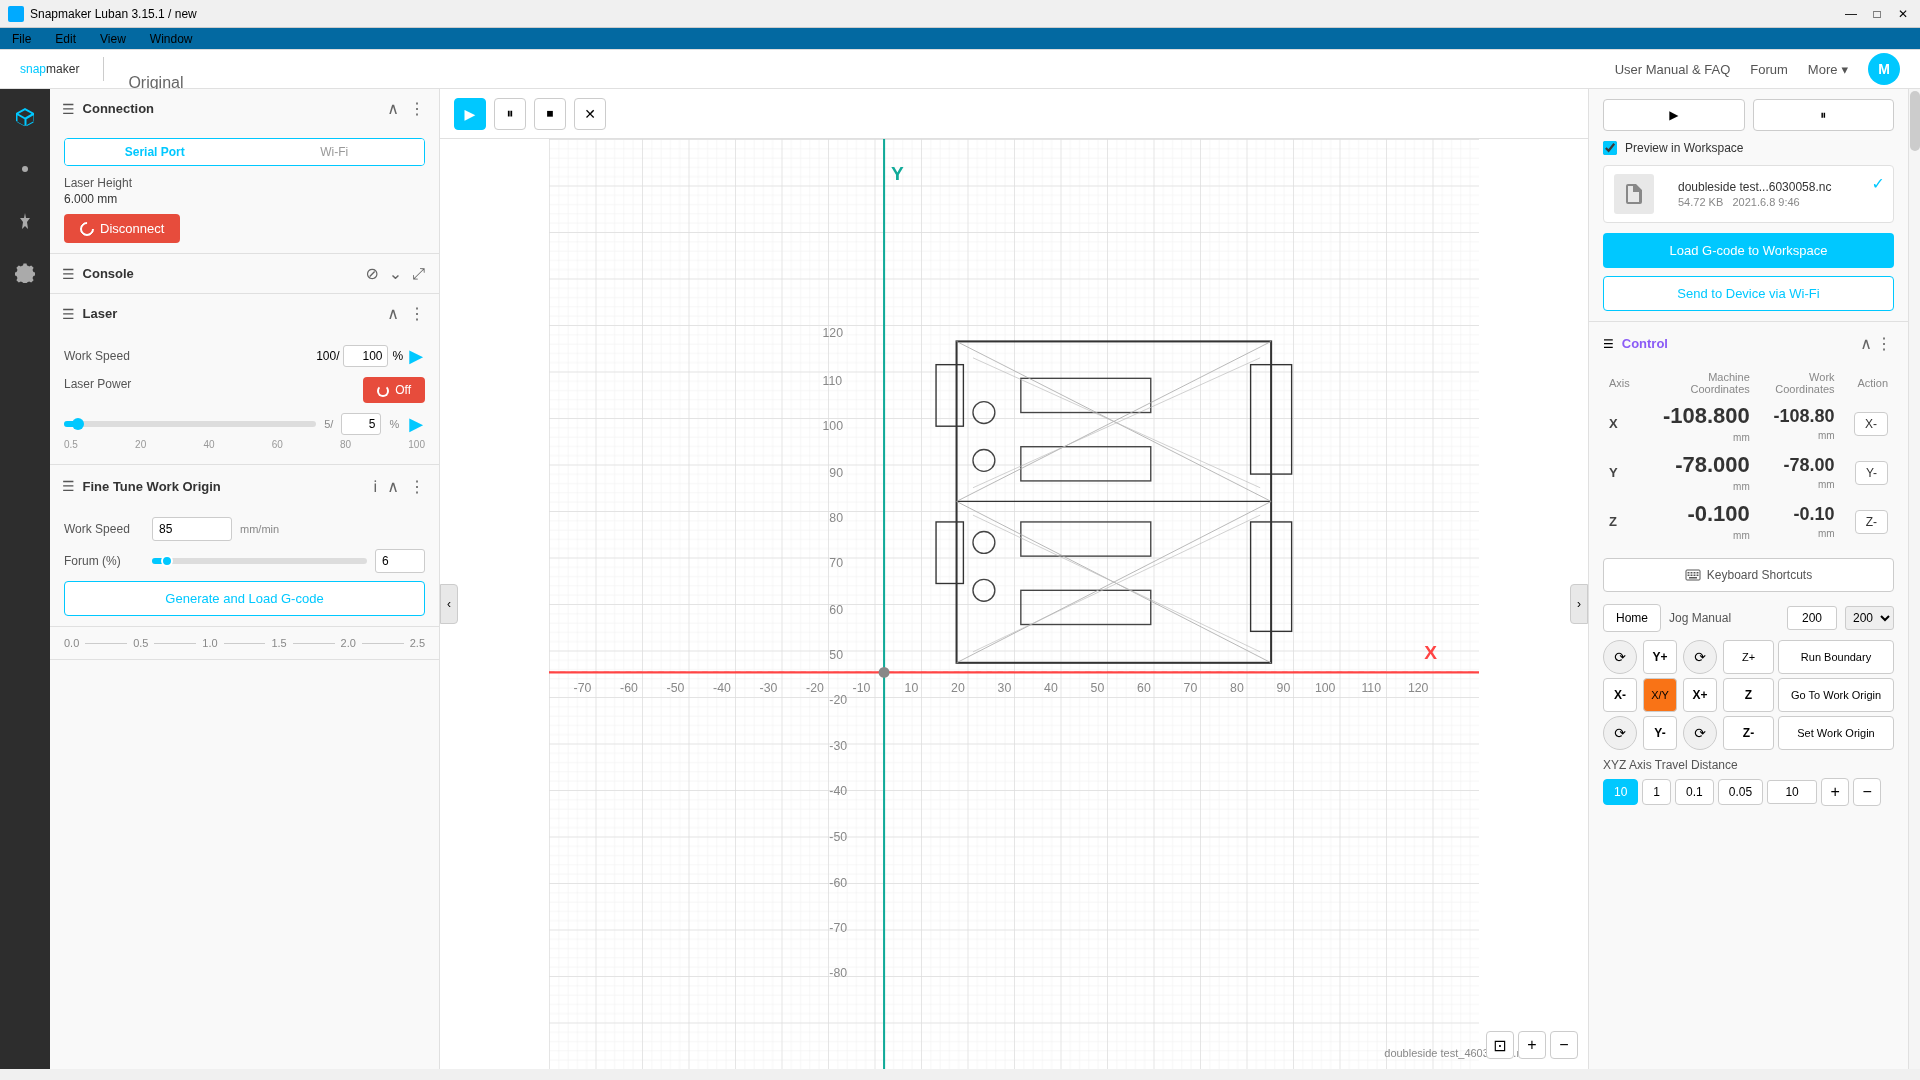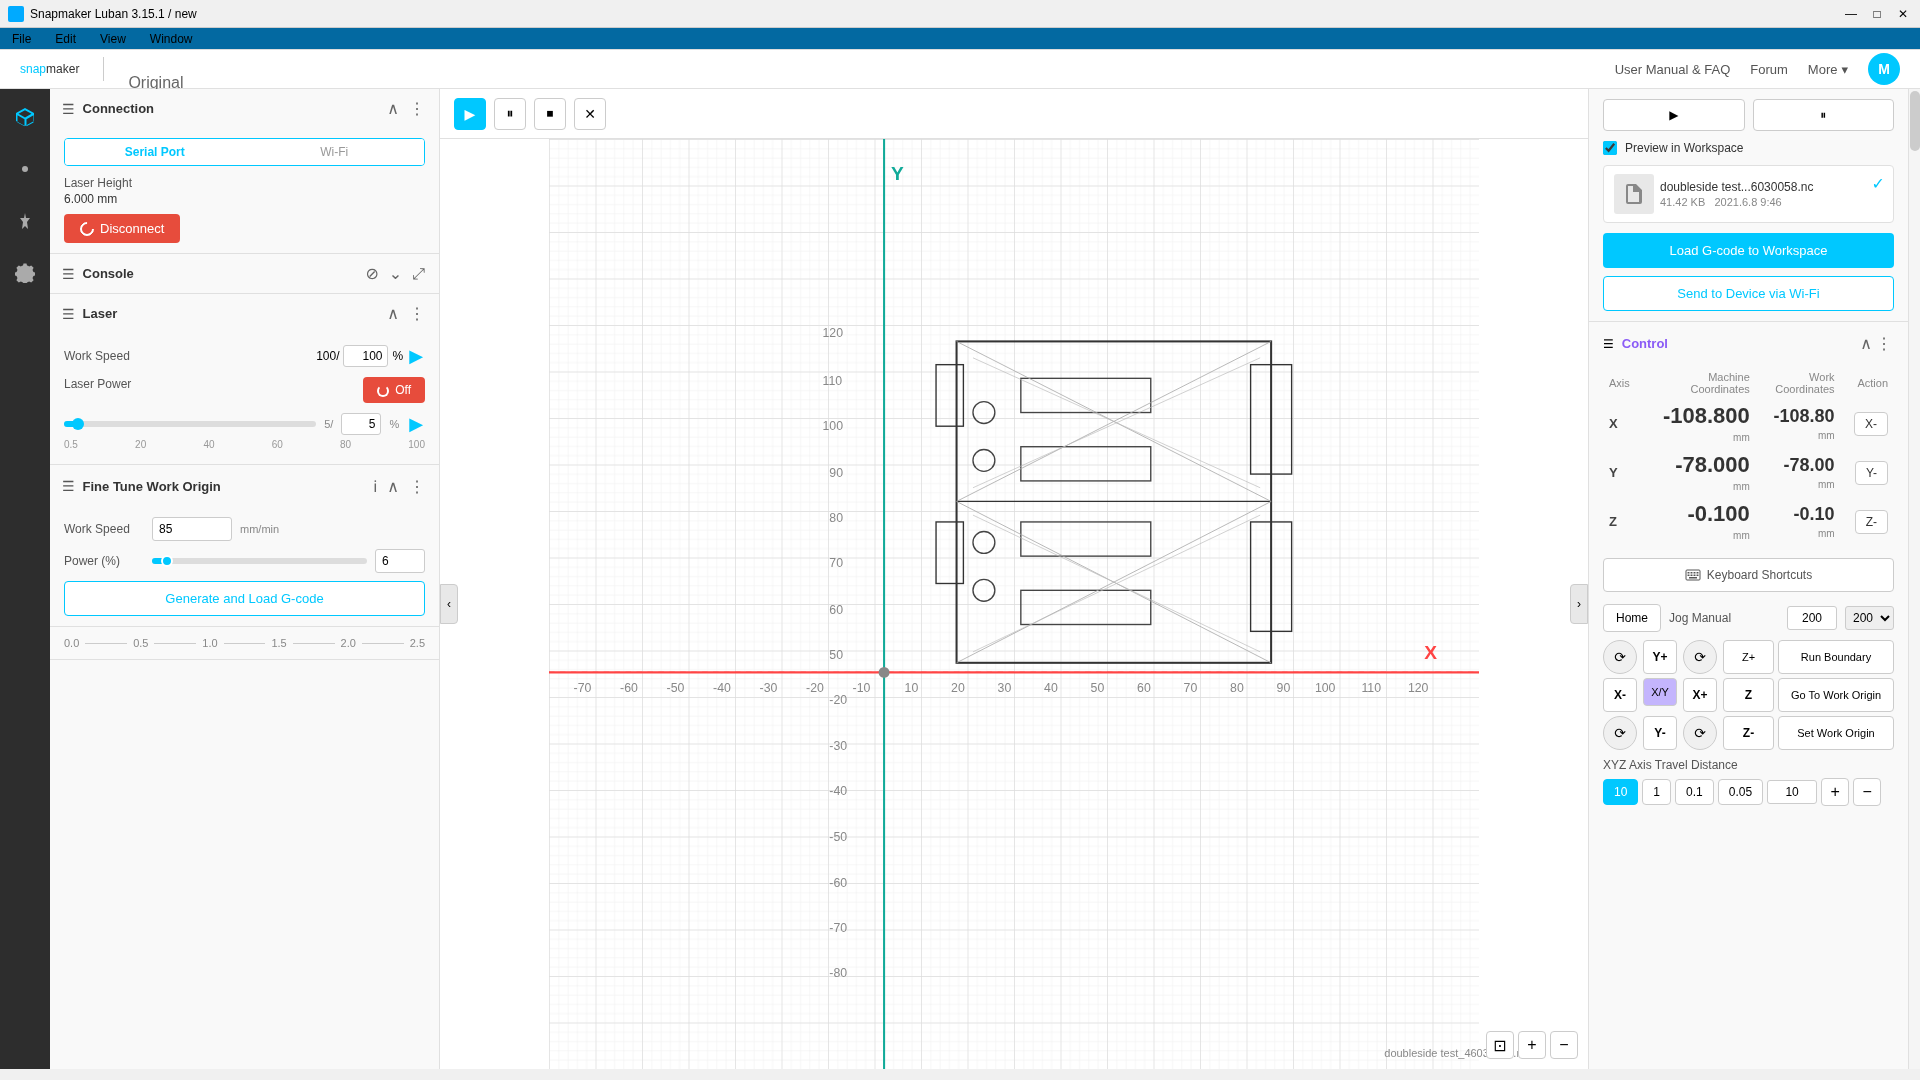--- a/index.html
+++ b/index.html
@@ -99,21 +99,21 @@
     .canvas-zoom-controls { position: absolute; bottom: 10px; right: 10px; display: flex; gap: 4px; }
     .zoom-btn { width: 28px; height: 28px; border: 1px solid #ccc; border-radius: 4px; background: white; cursor: pointer; display: flex; align-items: center; justify-content: center; font-size: 16px; }
 
     
     .right-panel { width: 320px; background: #f9f9f9; border-left: 1px solid #e0e0e0; overflow-y: auto; display: flex; flex-direction: column; }
     .right-panel-top { padding: 10px 14px; border-bottom: 1px solid #e0e0e0; }
     .preview-check-row { display: flex; align-items: center; gap: 8px; margin-bottom: 10px; }
     .preview-checkbox { width: 14px; height: 14px; accent-color: #00c8ff; }
     .preview-label { font-size: 12px; color: #333; }
 
-    .file-card { border: 1px solid #e0e0e0; border-radius: 4px; padding: 8px 10px; display: flex; align-items: center; gap: 6px; background: white; margin-bottom: 10px; position: relative; }
+    .file-card { border: 1px solid #e0e0e0; border-radius: 4px; padding: 8px 10px; display: flex; align-items: center; gap: 24px; background: white; margin-bottom: 10px; position: relative; }
     .file-thumb { width: 40px; height: 40px; background: #e8e8e8; border-radius: 3px; display: flex; align-items: center; justify-content: center; }
     .file-info { flex: 1; }
     .file-name { font-size: 12px; color: #333; font-weight: 500; }
     .file-meta { font-size: 11px; color: #888; margin-top: 2px; }
     .file-check { color: #00c8ff; font-size: 16px; position: absolute; right: 8px; top: 8px; }
 
     .load-btn { width: 100%; padding: 10px; background: #00c8ff; color: white; border: none; border-radius: 4px; cursor: pointer; font-size: 13px; font-weight: 500; margin-bottom: 8px; }
     .send-wifi-btn { width: 100%; padding: 9px; background: white; border: 1px solid #00c8ff; border-radius: 4px; color: #00c8ff; cursor: pointer; font-size: 13px; }
 
     
@@ -325,21 +325,21 @@
           <button class="panel-action-btn">⋮</button>
         </div>
       </div>
       <div class="panel-content">
         <div class="fine-tune-row">
           <span class="fine-tune-label">Work Speed</span>
           <input class="fine-tune-input" value="85" style="">
           <span class="unit-label">mm/min</span>
         </div>
         <div class="fine-tune-row">
-          <span class="fine-tune-label">Power (%)</span>
+          <span class="fine-tune-label">Forum (%)</span>
           <div style="display:flex;align-items:center;gap:8px;flex:1;">
             <div style="flex:1;height:6px;background:#ddd;border-radius:3px;position:relative;">
               <div style="width:6%;height:6px;background:#00c8ff;border-radius:3px;"></div>
               <div style="width:12px;height:12px;background:#00c8ff;border-radius:50%;position:absolute;top:-3px;left:4%;border:2px solid white;"></div>
             </div>
             <input class="fine-tune-input" style="width: 50px;" value="6">
           </div>
         </div>
         <button class="generate-btn">Generate and Load G-code</button>
       </div>
@@ -493,21 +493,21 @@
       </div>
       <div class="file-card">
         <div class="file-thumb">
           <svg width="24" height="24" viewBox="0 0 24 24" fill="#888">
             <path d="M14 2H6a2 2 0 00-2 2v16a2 2 0 002 2h12a2 2 0 002-2V8l-6-6zm-1 1.5V8h4.5L13 3.5zM6 20V4h5v6h6v10H6z"></path>
           </svg>
         </div>
         <div class="file-info">
           <div class="file-name">doubleside test...6030058.nc</div>
           <div class="file-meta">
-            <span>41.42 KB</span>
+            <span>54.72 KB</span>
             <span> &nbsp; </span>
             <span>2021.6.8 9:46</span>
           </div>
         </div>
         <span class="file-check">✓</span>
       </div>
       <button class="load-btn">Load G-code to Workspace</button>
       <button class="send-wifi-btn">Send to Device via Wi-Fi</button>
     </div>
 
@@ -604,21 +604,21 @@
 
         <button style="width:34px;height:34px;border:1px solid #ccc;border-radius:50%;background:#f0f0f0;cursor:pointer;font-size:14px;">⟳</button>
         <button style="width:34px;height:34px;border:1px solid #ccc;border-radius:4px;background:white;cursor:pointer;font-size:12px;font-weight:bold;">Y+</button>
         <button style="width:34px;height:34px;border:1px solid #ccc;border-radius:50%;background:#f0f0f0;cursor:pointer;font-size:14px;">⟳</button>
         <button style="height:34px;border:1px solid #ccc;border-radius:4px;background:white;cursor:pointer;font-size:11px;padding:0 6px;">Z+</button>
         <div style="grid-column:span 3;">
           <button class="run-boundary-btn" style="width:100%;height:34px;">Run Boundary</button>
         </div>
 
         <button style="width:34px;height:34px;border:1px solid #ccc;border-radius:4px;background:white;cursor:pointer;font-size:12px;font-weight:bold;">X-</button>
-        <button style="width:34px;height:28px;border:1px solid #ccc;border-radius:4px;background:#c4b5fd;cursor:pointer;font-size:11px;">X/Y</button>
+        <button style="width:34px;height:34px;border:1px solid #ccc;border-radius:4px;background:#f97316;cursor:pointer;font-size:11px;">X/Y</button>
         <button style="width:34px;height:34px;border:1px solid #ccc;border-radius:4px;background:white;cursor:pointer;font-size:12px;font-weight:bold;">X+</button>
         <button style="height:34px;border:1px solid #ccc;border-radius:4px;background:white;cursor:pointer;font-size:12px;font-weight:bold;">Z</button>
         <div style="grid-column:span 3;">
           <button class="goto-work-btn" style="width:100%;height:34px;">Go To Work Origin</button>
         </div>
 
         <button style="width:34px;height:34px;border:1px solid #ccc;border-radius:50%;background:#f0f0f0;cursor:pointer;font-size:14px;">⟳</button>
         <button style="width:34px;height:34px;border:1px solid #ccc;border-radius:4px;background:white;cursor:pointer;font-size:12px;font-weight:bold;">Y-</button>
         <button style="width:34px;height:34px;border:1px solid #ccc;border-radius:50%;background:#f0f0f0;cursor:pointer;font-size:14px;">⟳</button>
         <button style="height:34px;border:1px solid #ccc;border-radius:4px;background:white;cursor:pointer;font-size:12px;font-weight:bold;">Z-</button>

